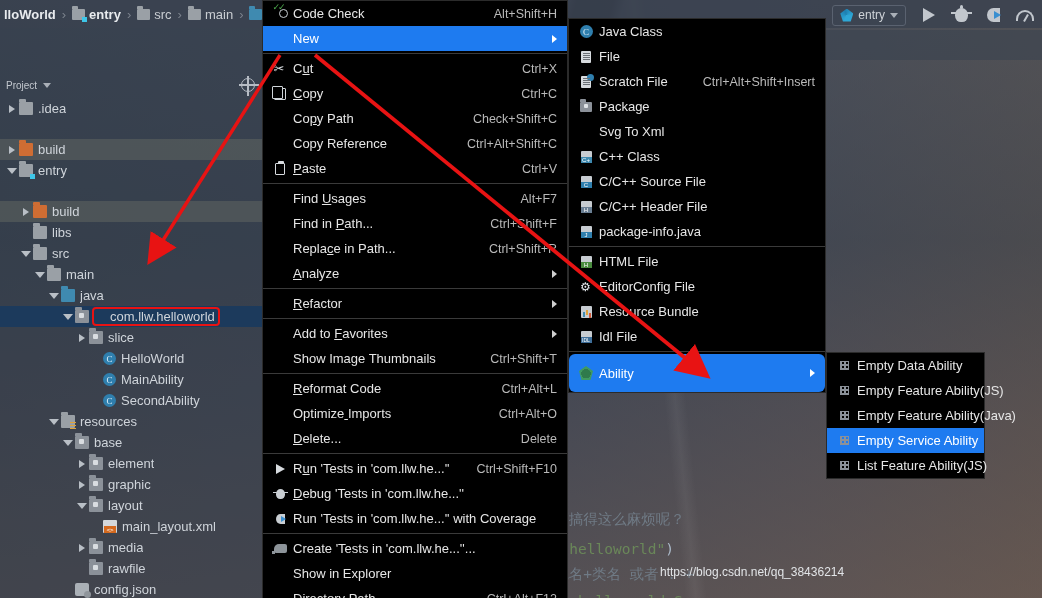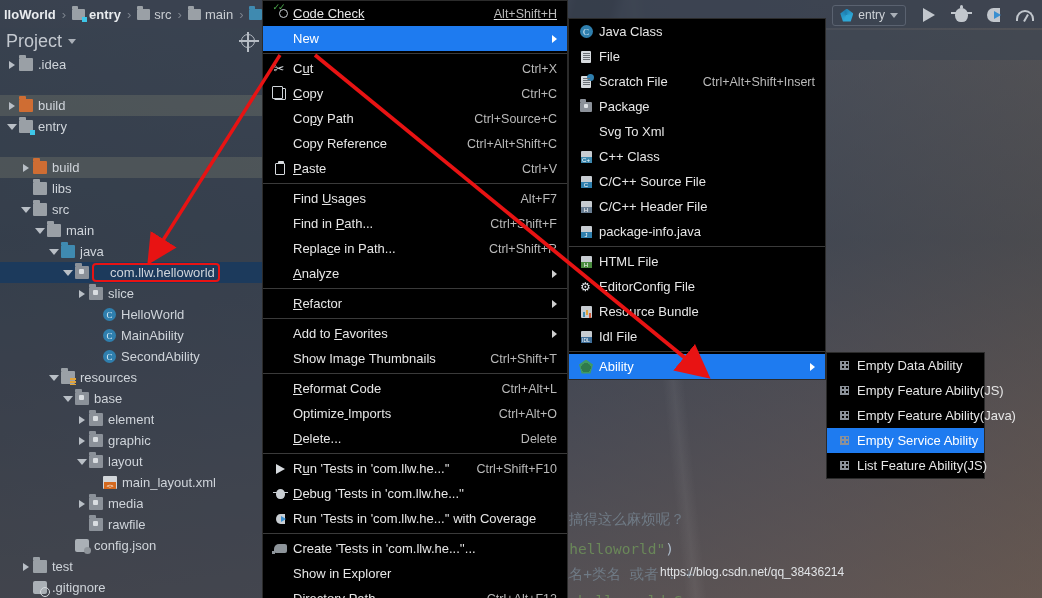--- a/index.html
+++ b/index.html
@@ -99,21 +99,21 @@
     background:rgba(48,55,68,.35); border-right:1px solid rgba(90,98,112,.35);
   }
 
   
   .sidebar{
     position:absolute; left:0; top:28px; width:263px; height:570px;
     background:rgba(55,63,77,.55);
   }
   .side-head{
     height:26px; display:flex;align-items:center;justify-content:space-between;
-    padding:0 8px 0 6px; color:#c3c8cf; font-size:18px;
+    padding:0 8px 0 6px; color:#c3c8cf; font-size:10px;margin-top:44px;
   }
   .side-head .lbl{display:flex;align-items:center;gap:6px;}
   .target-ic{width:14px;height:14px;border:1.5px solid #b6bcc4;border-radius:50%;position:relative;}
   .target-ic:before{content:"";position:absolute;left:-3px;top:5.2px;width:20px;height:1.5px;background:#b6bcc4;}
   .target-ic:after{content:"";position:absolute;left:5.2px;top:-3px;width:1.5px;height:20px;background:#b6bcc4;}
 
   .tree{ position:relative; }
   .row{
     height:21px; display:flex; align-items:center; font-size:13px; color:#cfd4da; white-space:nowrap;
     position:relative;
@@ -437,21 +437,21 @@
         <div class="row">
           <span style="width:20px;flex:0 0 auto"></span>
           <span class="arrow"></span>
           <span class="ic gradle"></span>
           <span class="lbl-txt">build.gradle</span>
         </div>
       </div>
   </div>
 
   <div class="ctx" id="ctx-menu" style="left:262px; top:0px; width:306px;">
-      <div class="menu-row" style="height: 25px; text-decoration: underline;">
+      <div class="menu-row" style="height: 25px;">
         <span class="mi">
           <span class="g g-check"></span>
         </span>
         <span class="mlabel">Code Check</span>
         <span class="mkey">Alt+Shift+H</span>
       </div>
       <div class="menu-row sel" style="height: 25px;">
         <span class="mi">
           <span class="g"></span>
         </span>
@@ -471,21 +471,21 @@
           <span class="g g-copy"></span>
         </span>
         <span class="mlabel"><span class="u">C</span>opy</span>
         <span class="mkey">Ctrl+C</span>
       </div>
       <div class="menu-row" style="height: 25px;">
         <span class="mi">
           <span class="g"></span>
         </span>
         <span class="mlabel">Co<span class="u">p</span>y Path</span>
-        <span class="mkey">Ctrl+Source+C</span>
+        <span class="mkey">Check+Shift+C</span>
       </div>
       <div class="menu-row" style="height: 25px;">
         <span class="mi">
           <span class="g"></span>
         </span>
         <span class="mlabel">Copy Reference</span>
         <span class="mkey">Ctrl+Alt+Shift+C</span>
       </div>
       <div class="menu-row" style="height: 25px;">
         <span class="mi">
@@ -697,21 +697,21 @@
       </div>
       <div class="menu-row" style="height: 25px;">
         <span class="mi">
           <span class="g g-tagfile">
             <span style="background:#3f6f9a;font-size:5px">IDL</span>
           </span>
         </span>
         <span class="mlabel">Idl File</span>
       </div>
       <div class="msep"></div>
-      <div class="menu-row sel" style="height: 25px;">
+      <div class="menu-row sel" style="height: 38px; border-radius: 6px;">
         <span class="mi">
           <span class="g g-ability"></span>
         </span>
         <span class="mlabel">Ability</span>
         <span class="marrow"></span>
       </div>
     </div>
 
   <div class="ctx" id="ability-menu" style="left:826px; top:352px; width:159px;">
       <div class="menu-row" style="height: 25px;">

